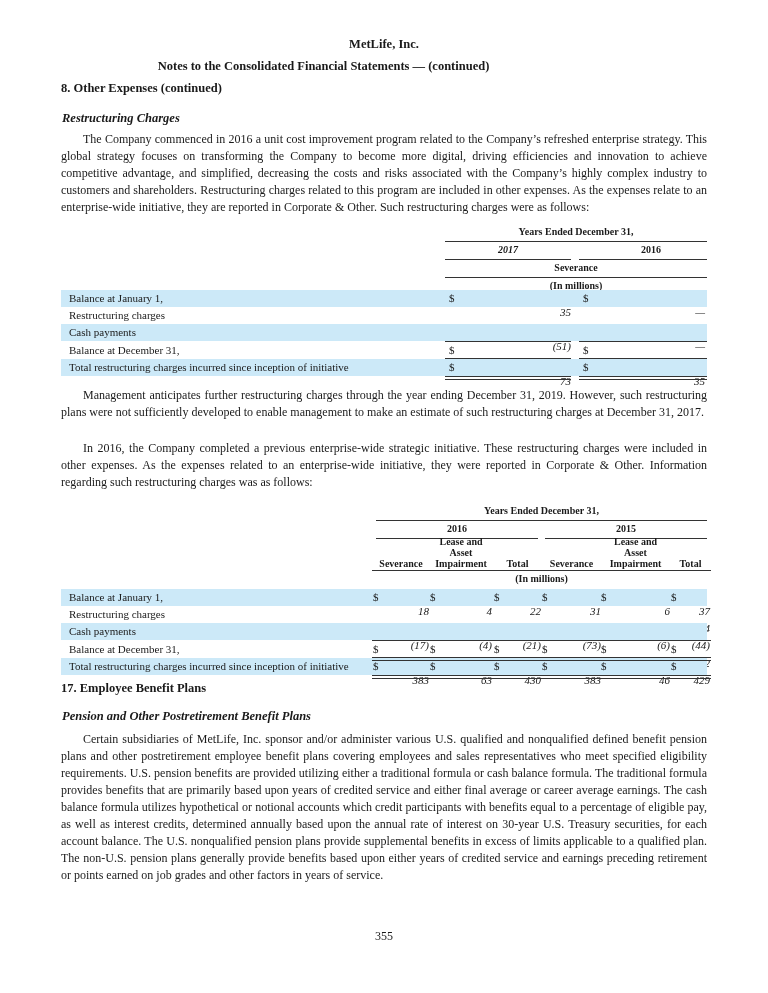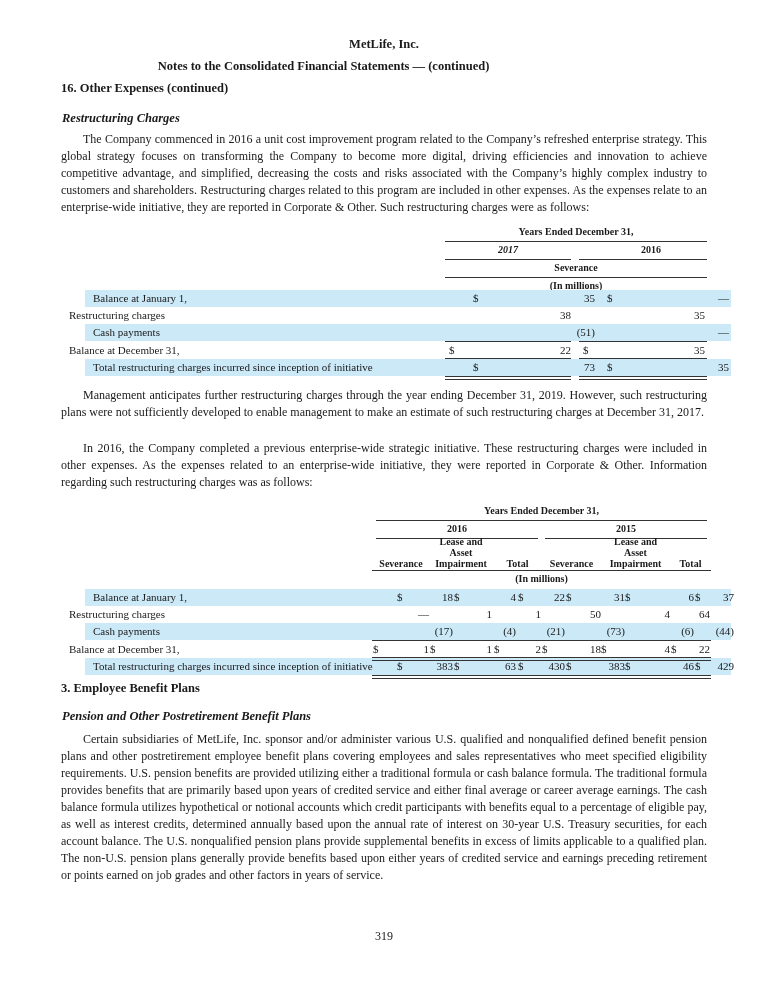--- a/index.html
+++ b/index.html
@@ -13,36 +13,36 @@
   .sec { position: absolute; left: 61px; font-weight: bold; font-size: 12.5px; }
   .sub { position: absolute; left: 62px; font-weight: bold; font-style: italic; font-size: 12.5px; }
   .para {
     position: absolute; left: 61px; width: 646px;
     font-size: 12px; line-height: 17px; text-align: justify;
     text-indent: 22px; margin: 0;
   }
   
   .t { position: absolute; left: 61px; width: 646px; font-size: 11px; }
   .row { position: absolute; left: 0; width: 646px; height: 17px; }
-  .row.shade { background: #cce9f8; margin-left: 24px; }
+  .row.shade { background: #cce9f8; }
   .lbl { position: absolute; left: 8px; top: 2px; }
-  .cell { position: absolute; top: 2px; }
+  .cell { position: absolute; top: 16px; font-style: italic; }
   .dol { position: absolute; top: 2px; }
   .th { position: absolute; font-weight: bold; font-size: 10px; text-align: center; }
   .rule { position: absolute; height: 0; border-top: 1.5px solid #333; }
   .drule { position: absolute; height: 2px; border-top: 1px solid #333; border-bottom: 1px solid #333; }
   .pagenum { position: absolute; left: 0; width: 768px; top: 929px; text-align: center; font-size: 12px; }
 </style>
 </head>
 <body>
 
 <div class="hdr1">MetLife, Inc.</div>
 <div class="hdr2">Notes to the Consolidated Financial Statements — (continued)</div>
 
-<div class="sec" style="top:81px;">16. Other Expenses (continued)</div>
+<div class="sec" style="top:81px;">8. Other Expenses (continued)</div>
 <div class="sub" style="top:111px;">Restructuring Charges</div>
 <p class="para" style="top:131px;">The Company commenced in 2016 a unit cost improvement program related to the Company’s refreshed enterprise strategy. This global strategy focuses on transforming the Company to become more digital, driving efficiencies and innovation to achieve competitive advantage, and simplified, decreasing the costs and risks associated with the Company’s highly complex industry to customers and shareholders. Restructuring charges related to this program are included in other expenses. As the expenses relate to an enterprise-wide initiative, they are reported in Corporate &amp; Other. Such restructuring charges were as follows:</p>
 
 <div class="t" style="top:0;">
   <div class="th" style="left:384px; width:262px; top:226px;">Years Ended December 31,</div>
   <div class="rule" style="left:384px; width:262px; top:241px;"></div>
   <div class="th" style="left:384px; width:126px; top:244px;font-style:italic;">2017</div>
   <div class="th" style="left:518px; width:128px; top:244px; text-align:right;"><span style="margin-right:46px;">2016</span></div>
   <div class="rule" style="left:384px; width:126px; top:259px;"></div>
   <div class="rule" style="left:518px; width:128px; top:259px;"></div>
@@ -226,17 +226,17 @@
       <div class="drule" style="left: 480px; width: 61px; top: 675px;"></div>
       <div class="rule" style="left: 539px; width: 71px; top: 640px;"></div>
       <div class="drule" style="left: 539px; width: 71px; top: 657px;"></div>
       <div class="drule" style="left: 539px; width: 71px; top: 675px;"></div>
       <div class="rule" style="left: 609px; width: 41px; top: 640px;"></div>
       <div class="drule" style="left: 609px; width: 41px; top: 657px;"></div>
       <div class="drule" style="left: 609px; width: 41px; top: 675px;"></div>
     </div>
 </div>
 
-<div class="sec" style="top:681px;">3. Employee Benefit Plans</div>
+<div class="sec" style="top:681px;">17. Employee Benefit Plans</div>
 <div class="sub" style="top:709px;">Pension and Other Postretirement Benefit Plans</div>
 <p class="para" style="top:731px;">Certain subsidiaries of MetLife, Inc. sponsor and/or administer various U.S. qualified and nonqualified defined benefit pension plans and other postretirement employee benefit plans covering employees and sales representatives who meet specified eligibility requirements. U.S. pension benefits are provided utilizing either a traditional formula or cash balance formula. The traditional formula provides benefits that are primarily based upon years of credited service and either final average or career average earnings. The cash balance formula utilizes hypothetical or notional accounts which credit participants with benefits equal to a percentage of eligible pay, as well as interest credits, determined annually based upon the annual rate of interest on 30-year U.S. Treasury securities, for each account balance. The U.S. nonqualified pension plans provide supplemental benefits in excess of limits applicable to a qualified plan. The non-U.S. pension plans generally provide benefits based upon either years of credited service and earnings preceding retirement or points earned on job grades and other factors in years of service.</p>
 
-<div class="pagenum">319</div>
+<div class="pagenum">355</div>
 
 </body></html>

